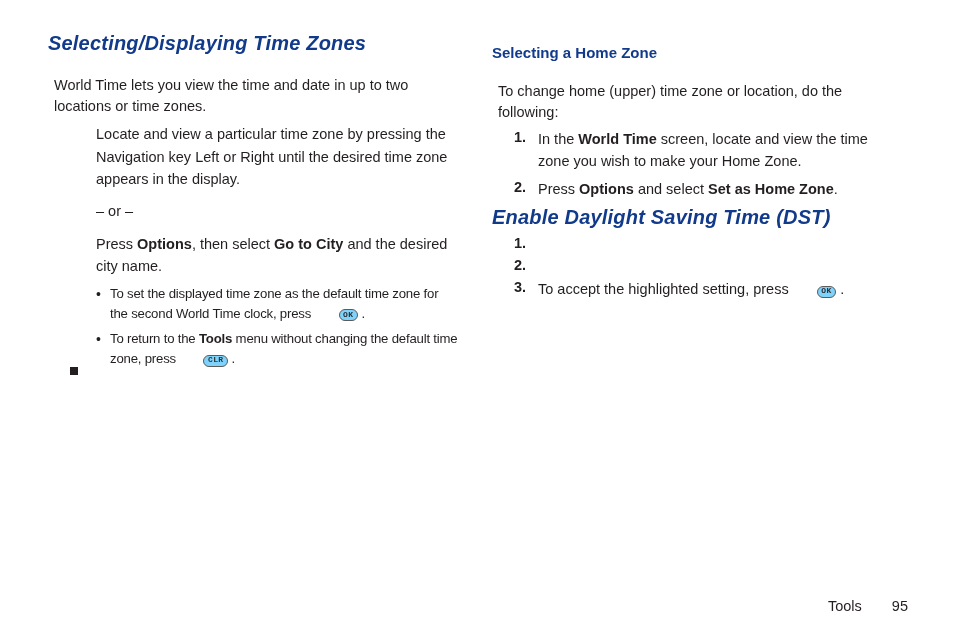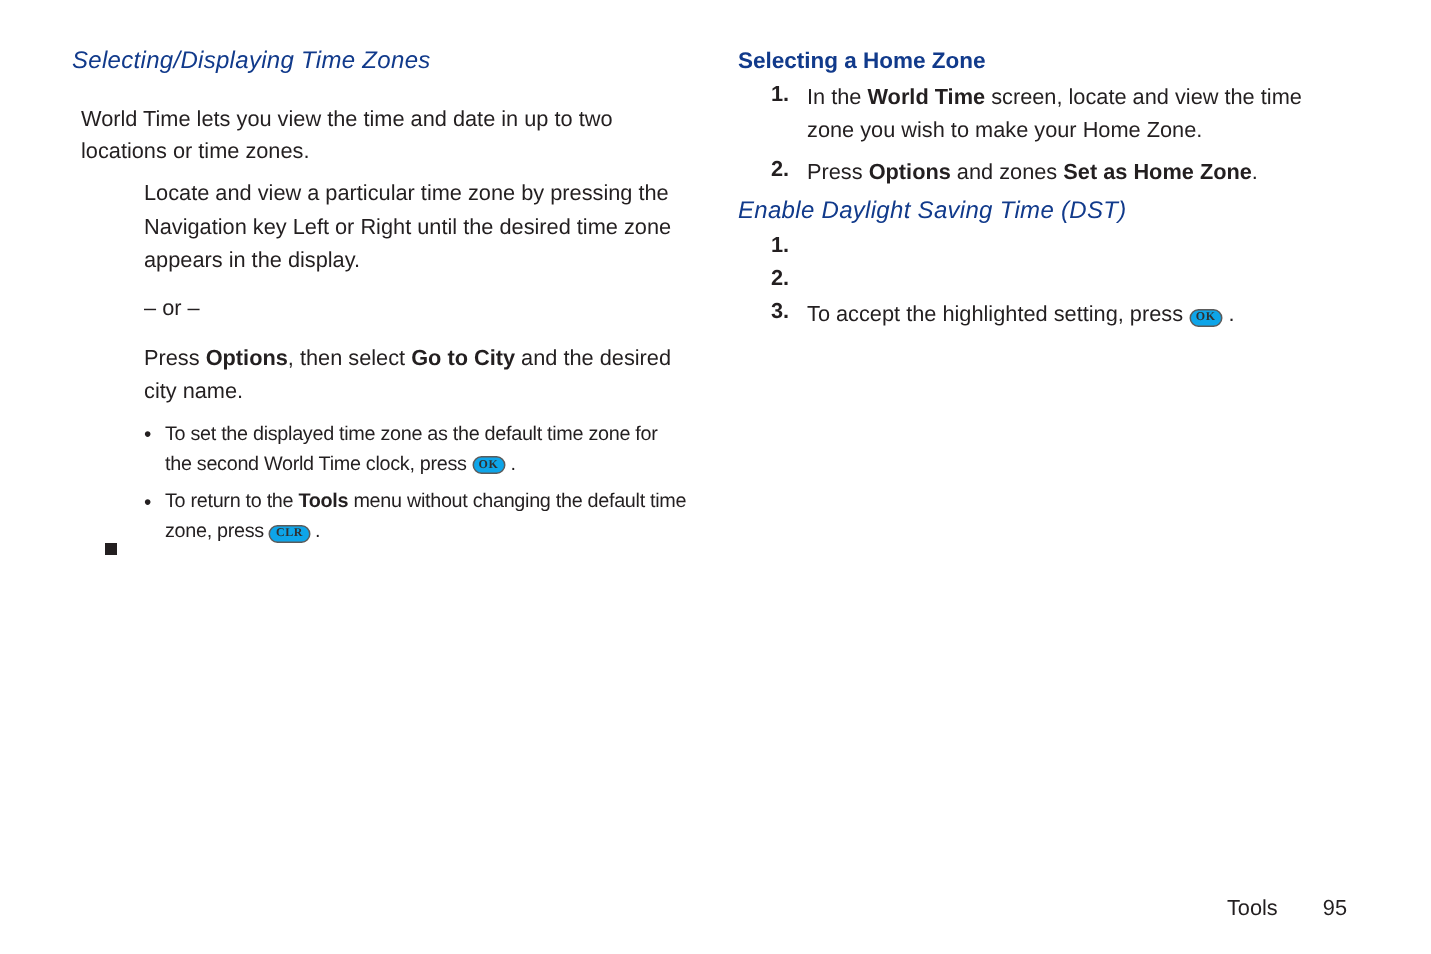--- a/index.html
+++ b/index.html
@@ -22,22 +22,22 @@
   .columns {
     display: flex;
     gap: 34px;
   }
   .col {
     width: 410px;
   }
   .h-sub {
     color: #113a8b;
     font-style: italic;
-    font-weight: 400;
-    font-size: 16px;
+    font-weight: 700;
+    font-size: 20px;
     margin: 0 0 6px 0;
     letter-spacing: 0.2px;
   }
   .h-mini {
     color: #113a8b;
     font-weight: 700;
     font-size: 15px;
     margin: 8px 0 4px 0;
   }
   .para {
@@ -110,28 +110,29 @@
   .key {
     display: inline-block;
     border: 1.4px solid #5b5b5b;
     border-radius: 7px;
     font-size: 8px;
     font-weight: 700;
     padding: 0.5px 3.5px 0.5px 3.5px;
     vertical-align: 1px;
     letter-spacing: 0.4px;
     line-height: 1.1;
-    font-family: Liberation Serif, serif;
+    font-family: Liberation Mono, monospace;
     color: #303030;
-    background: #0ea5e9;
+    background: #7dd3fc;
+    margin-left: 24px;
   }
   .footer {
     position: absolute;
     bottom: 22px;
-    right: 56px;
+    right: 46px;
     font-size: 14.5px;
   }
   .footer .pg {
     display: inline-block;
     margin-left: 26px;
   }
 </style>
 </head>
 <body>
 
@@ -164,33 +165,34 @@
                   <span>To return to the </span><span class="bold">Tools</span><span> menu without changing the default time zone, press </span><span class="key">CLR</span><span> .</span>
                 </div>
               </div>
             </div>
           </div>
         </div>
       </div>
     </div>
 
     <div class="col">
-      <div class="h-mini" style="margin-top:0">Selecting a Home Zone</div>
+      <div class="h-mini" style="margin-top:12px">Selecting a Home Zone</div>
+      <div class="para">To change home (upper) time zone or location, do the following:</div>
 
       <div class="numlist">
         <div class="n-item">
           <div class="n-num">1.</div>
           <div class="n-body">
             <span>In the </span><span class="bold">World Time</span><span> screen, locate and view the time zone you wish to make your Home Zone.</span>
           </div>
         </div>
         <div class="n-item">
           <div class="n-num">2.</div>
           <div class="n-body">
-            <span>Press </span><span class="bold">Options</span><span> and zones </span><span class="bold">Set as Home Zone</span><span>.</span>
+            <span>Press </span><span class="bold">Options</span><span> and select </span><span class="bold">Set as Home Zone</span><span>.</span>
           </div>
         </div>
       </div>
 
       <div class="h-sub" style="">Enable Daylight Saving Time (DST)</div>
 
       <div class="numlist">
         <div class="n-item">
           <div class="n-num">1.</div>
         </div>

